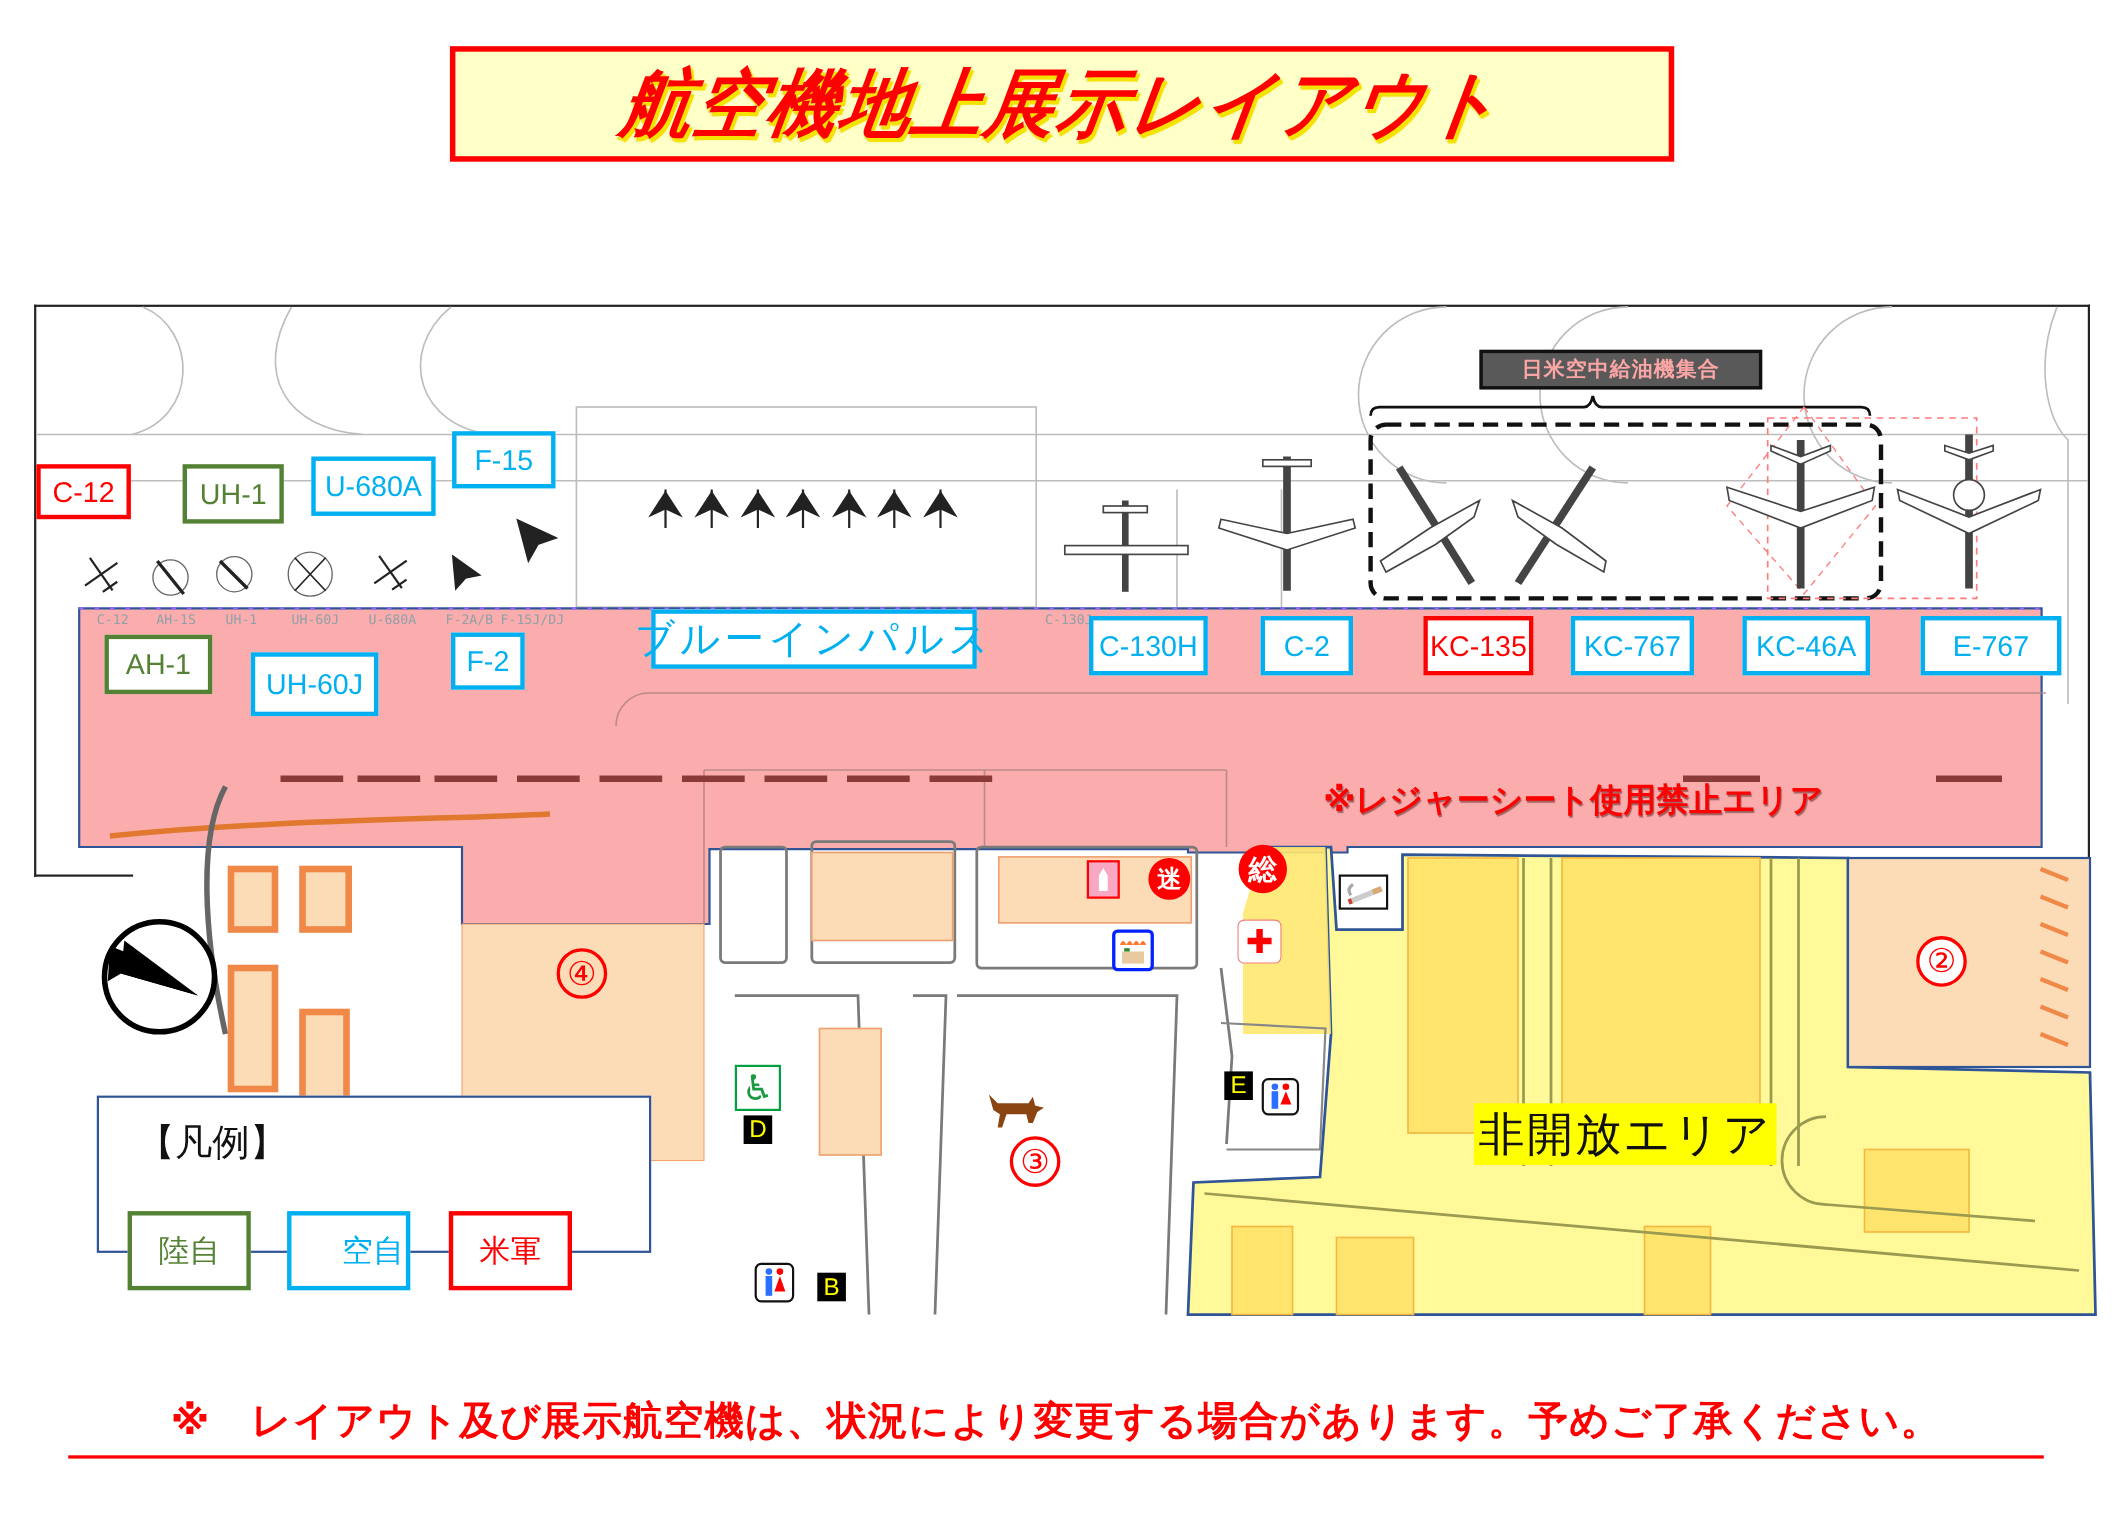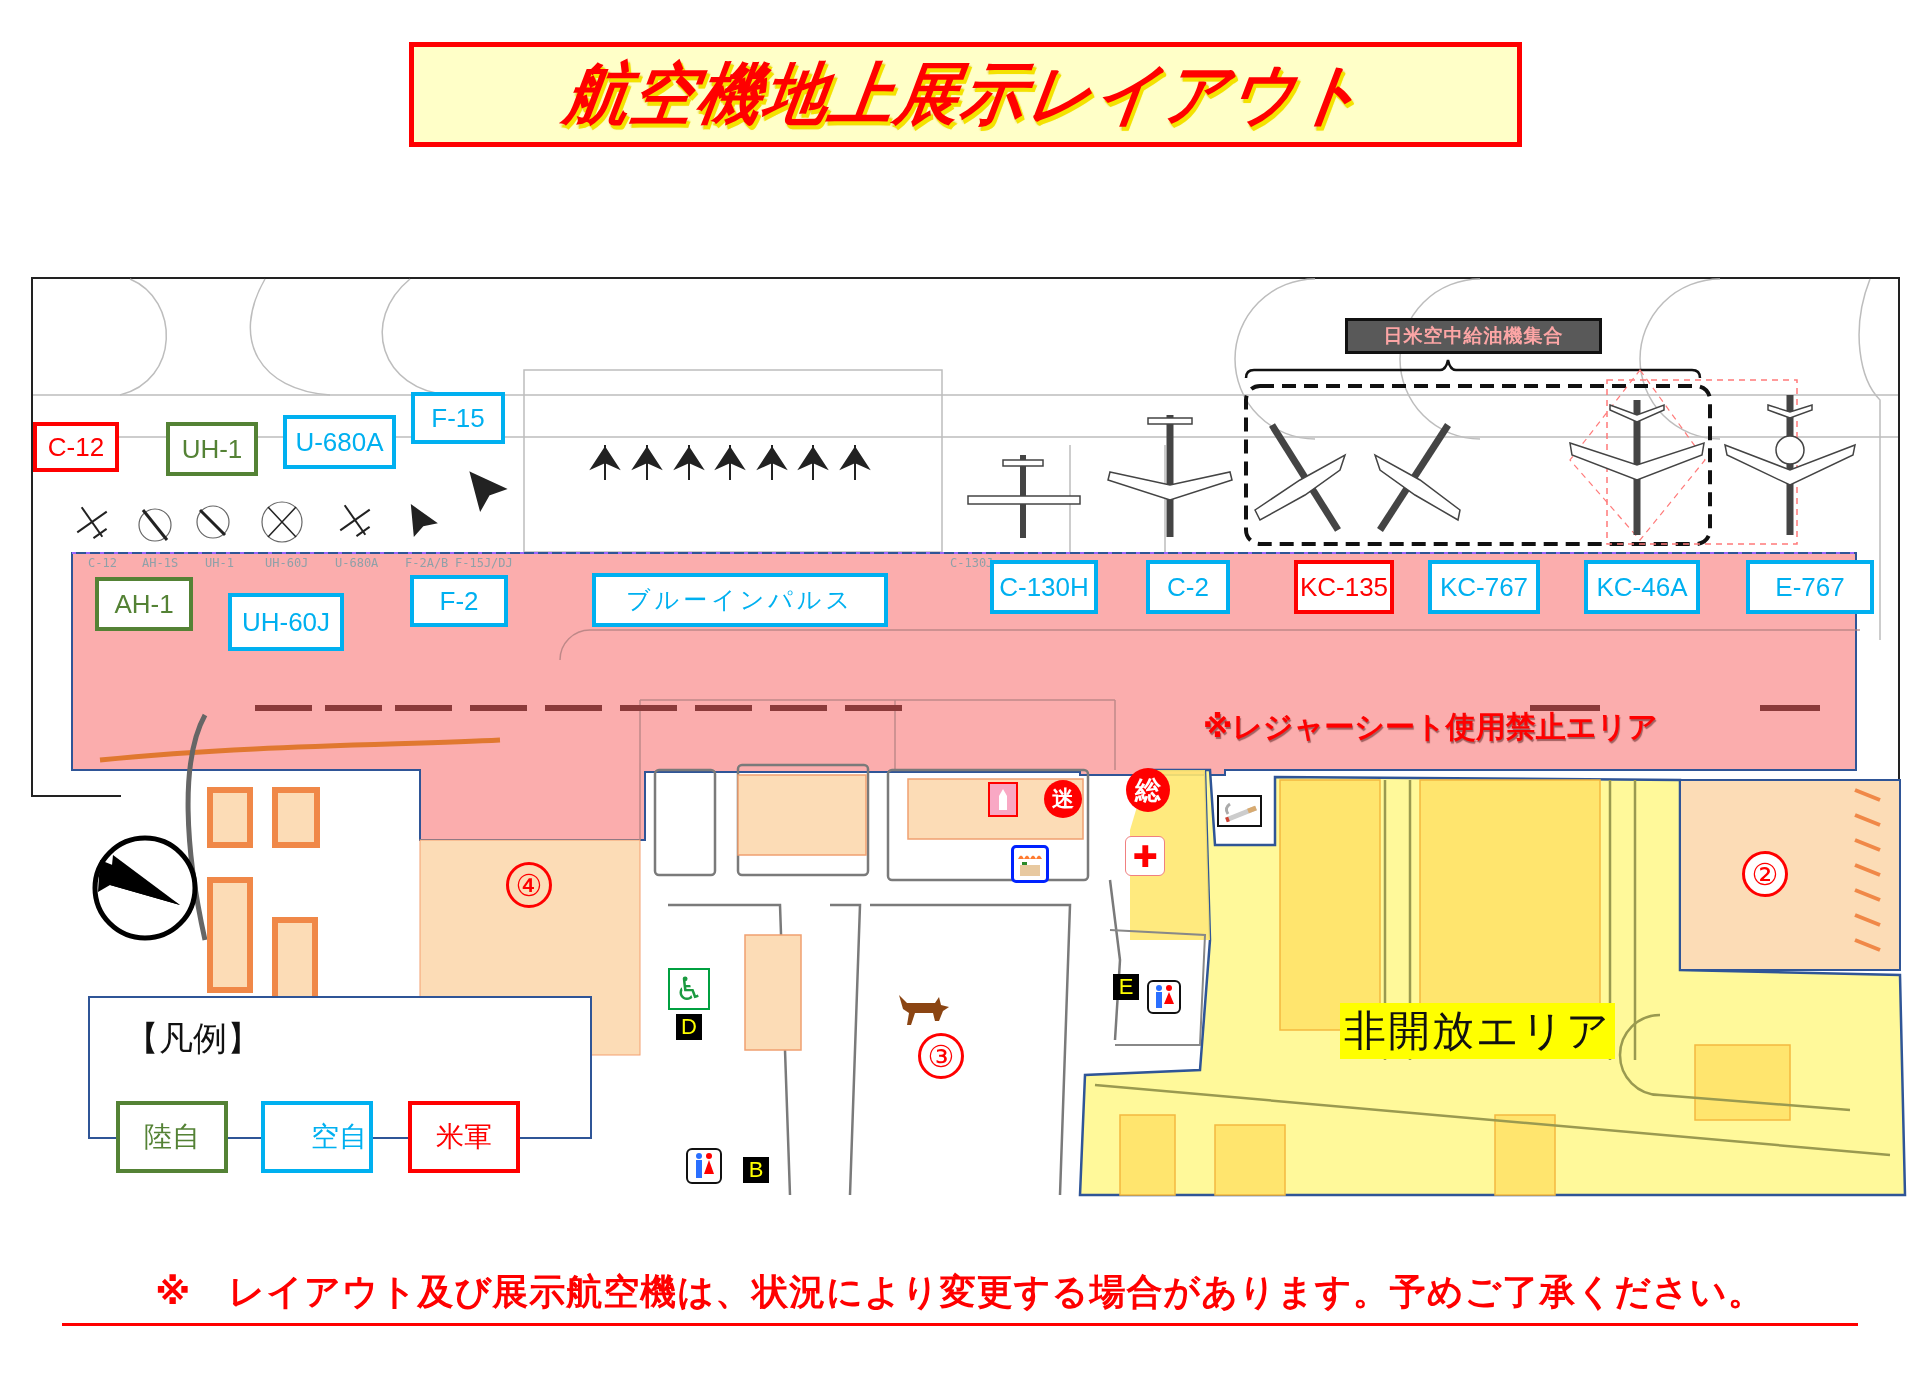--- a/index.html
+++ b/index.html
@@ -306,24 +306,24 @@
 </div>
 <div class="callout c-blue" style="left:283px;top:415px;width:113px;height:54px;">
   <span>U-680A</span>
 </div>
 <div class="callout c-blue" style="left:228px;top:593px;width:116px;height:58px;">
   <span>UH-60J</span>
 </div>
 <div class="callout c-blue" style="left:411px;top:392px;width:94px;height:52px;">
   <span>F-15</span>
 </div>
-<div class="callout c-blue" style="left:410px;top:575px;width:98px;height:52px;">
+<div class="callout c-blue" style="left:410px;top:575px;width:67px;height:52px;">
   <span>F-2</span>
 </div>
-<div class="callout c-blue" style="left:592px;top:573px;width:296px;height:54px;font-size:24px;letter-spacing:4px;">
+<div class="callout c-blue" style="left:592px;top:554px;width:296px;height:54px;font-size:36px;letter-spacing:4px;">
   <span>ブルーインパルス</span>
 </div>
 <div class="callout c-blue" style="left:990px;top:560px;width:108px;height:54px;">
   <span>C-130H</span>
 </div>
 <div class="callout c-blue" style="left:1146px;top:560px;width:84px;height:54px;">
   <span>C-2</span>
 </div>
 <div class="callout c-red" style="left:1294px;top:560px;width:100px;height:54px;">
   <span>KC-135</span>

